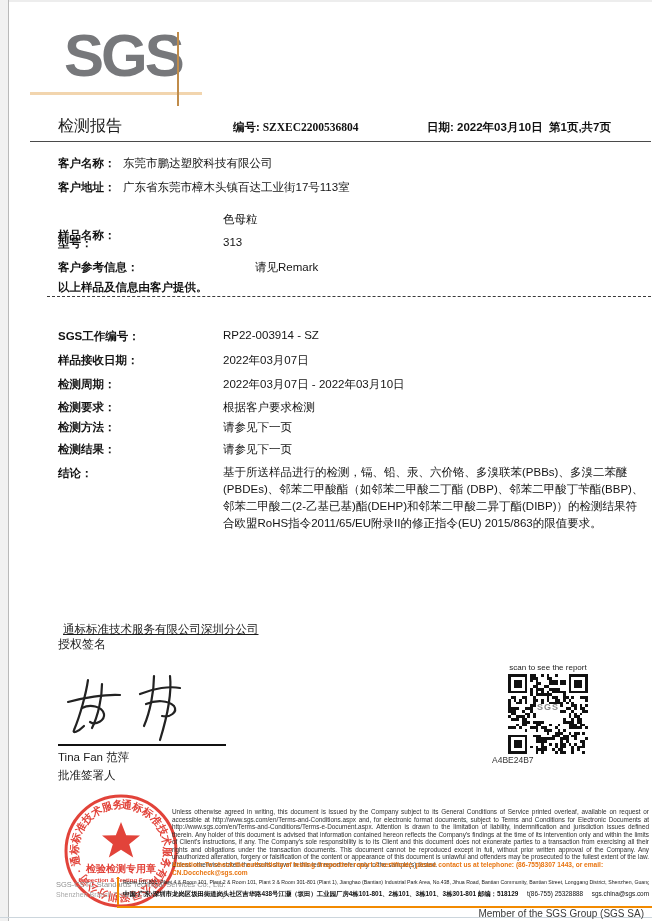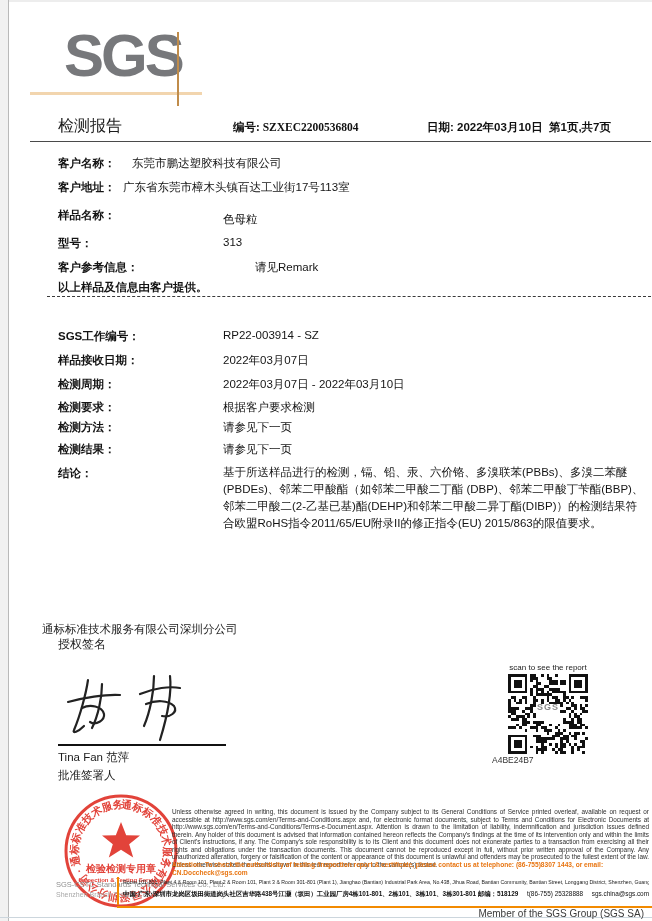--- a/index.html
+++ b/index.html
@@ -19,21 +19,21 @@
   
   .title{left:58px;top:116px;font-size:16px;font-weight:normal;}
   .hmeta{top:120px;font-size:11.5px;font-weight:bold;color:#111;}
   .header-rule{left:30px;top:141px;width:621px;height:1px;background:#4a4a4a;}
   
   .lbl{font-size:11.5px;font-weight:bold;color:#141414;}
   .val{font-size:11.5px;color:#141414;}
   .dashed-rule{left:47px;top:296px;width:604px;border-top:1.5px dashed #3a3a3a;}
   .conclusion{left:223px;top:464px;width:424px;font-size:11.5px;line-height:17px;color:#141414;}
   
-  .sig-company{left:42px;top:622px;font-size:11.5px;}
+  .sig-company{left:63px;top:622px;font-size:11.5px;text-decoration:underline;}
   .sig-auth{left:58px;top:636px;font-size:12px;}
   .sig-svg{left:62px;top:668px;}
   .sig-line{left:58px;top:744px;width:168px;height:2px;background:#111;}
   .sig-name{left:58px;top:750px;font-size:11.5px;}
   .sig-title{left:58px;top:768px;font-size:11.5px;}
   
   .qr-caption{left:492px;top:663px;width:112px;text-align:center;font-size:8px;color:#222;}
   .qr-box{left:508px;top:674px;width:80px;height:80px;}
   .qr-center{left:508px;top:702px;width:80px;text-align:center;font-size:9px;font-weight:bold;color:#8a8a8a;letter-spacing:1px;}
   .qr-code-text{left:492px;top:755px;width:112px;text-align:left;font-size:8.5px;color:#333;}
@@ -64,25 +64,25 @@
 <div class="abs tan-h"></div>
 <div class="abs tan-v"></div>
 
 <div class="abs title">检测报告</div>
 <div class="abs hmeta" style="left:233px;font-family:Liberation Serif, serif;">编号: SZXEC2200536804</div>
 <div class="abs hmeta" style="left:427px;">日期: 2022年03月10日</div>
 <div class="abs hmeta" style="left:549px;">第1页,共7页</div>
 <div class="abs header-rule"></div>
 
 <div class="abs lbl" style="left:58px;top:156px;">客户名称：</div>
-<div class="abs val" style="left:132px;top:156px;">东莞市鹏达塑胶科技有限公司</div>
+<div class="abs val" style="left:123px;top:156px;">东莞市鹏达塑胶科技有限公司</div>
 <div class="abs lbl" style="left:58px;top:180px;">客户地址：</div>
 <div class="abs val" style="left:123px;top:180px;">广东省东莞市樟木头镇百达工业街17号113室</div>
 
-<div class="abs lbl" style="left:58px;top:208px;text-align:right;">样品名称：</div>
+<div class="abs lbl" style="left:58px;top:228px;text-align:right;">样品名称：</div>
 <div class="abs val" style="left:223px;top:212px;">色母粒</div>
 <div class="abs lbl" style="left:58px;top:236px;">型号：</div>
 <div class="abs val" style="left:223px;top:236px;">313</div>
 <div class="abs lbl" style="left:58px;top:260px;">客户参考信息：</div>
 <div class="abs val" style="left:223px;top:260px;margin-left:32px;">请见Remark</div>
 <div class="abs lbl" style="left:58px;top:280px;">以上样品及信息由客户提供。</div>
 <div class="abs dashed-rule"></div>
 
 <div class="abs lbl" style="left:58px;top:329px;">SGS工作编号：</div>
 <div class="abs val" style="left:223px;top:329px;">RP22-003914 - SZ</div>

